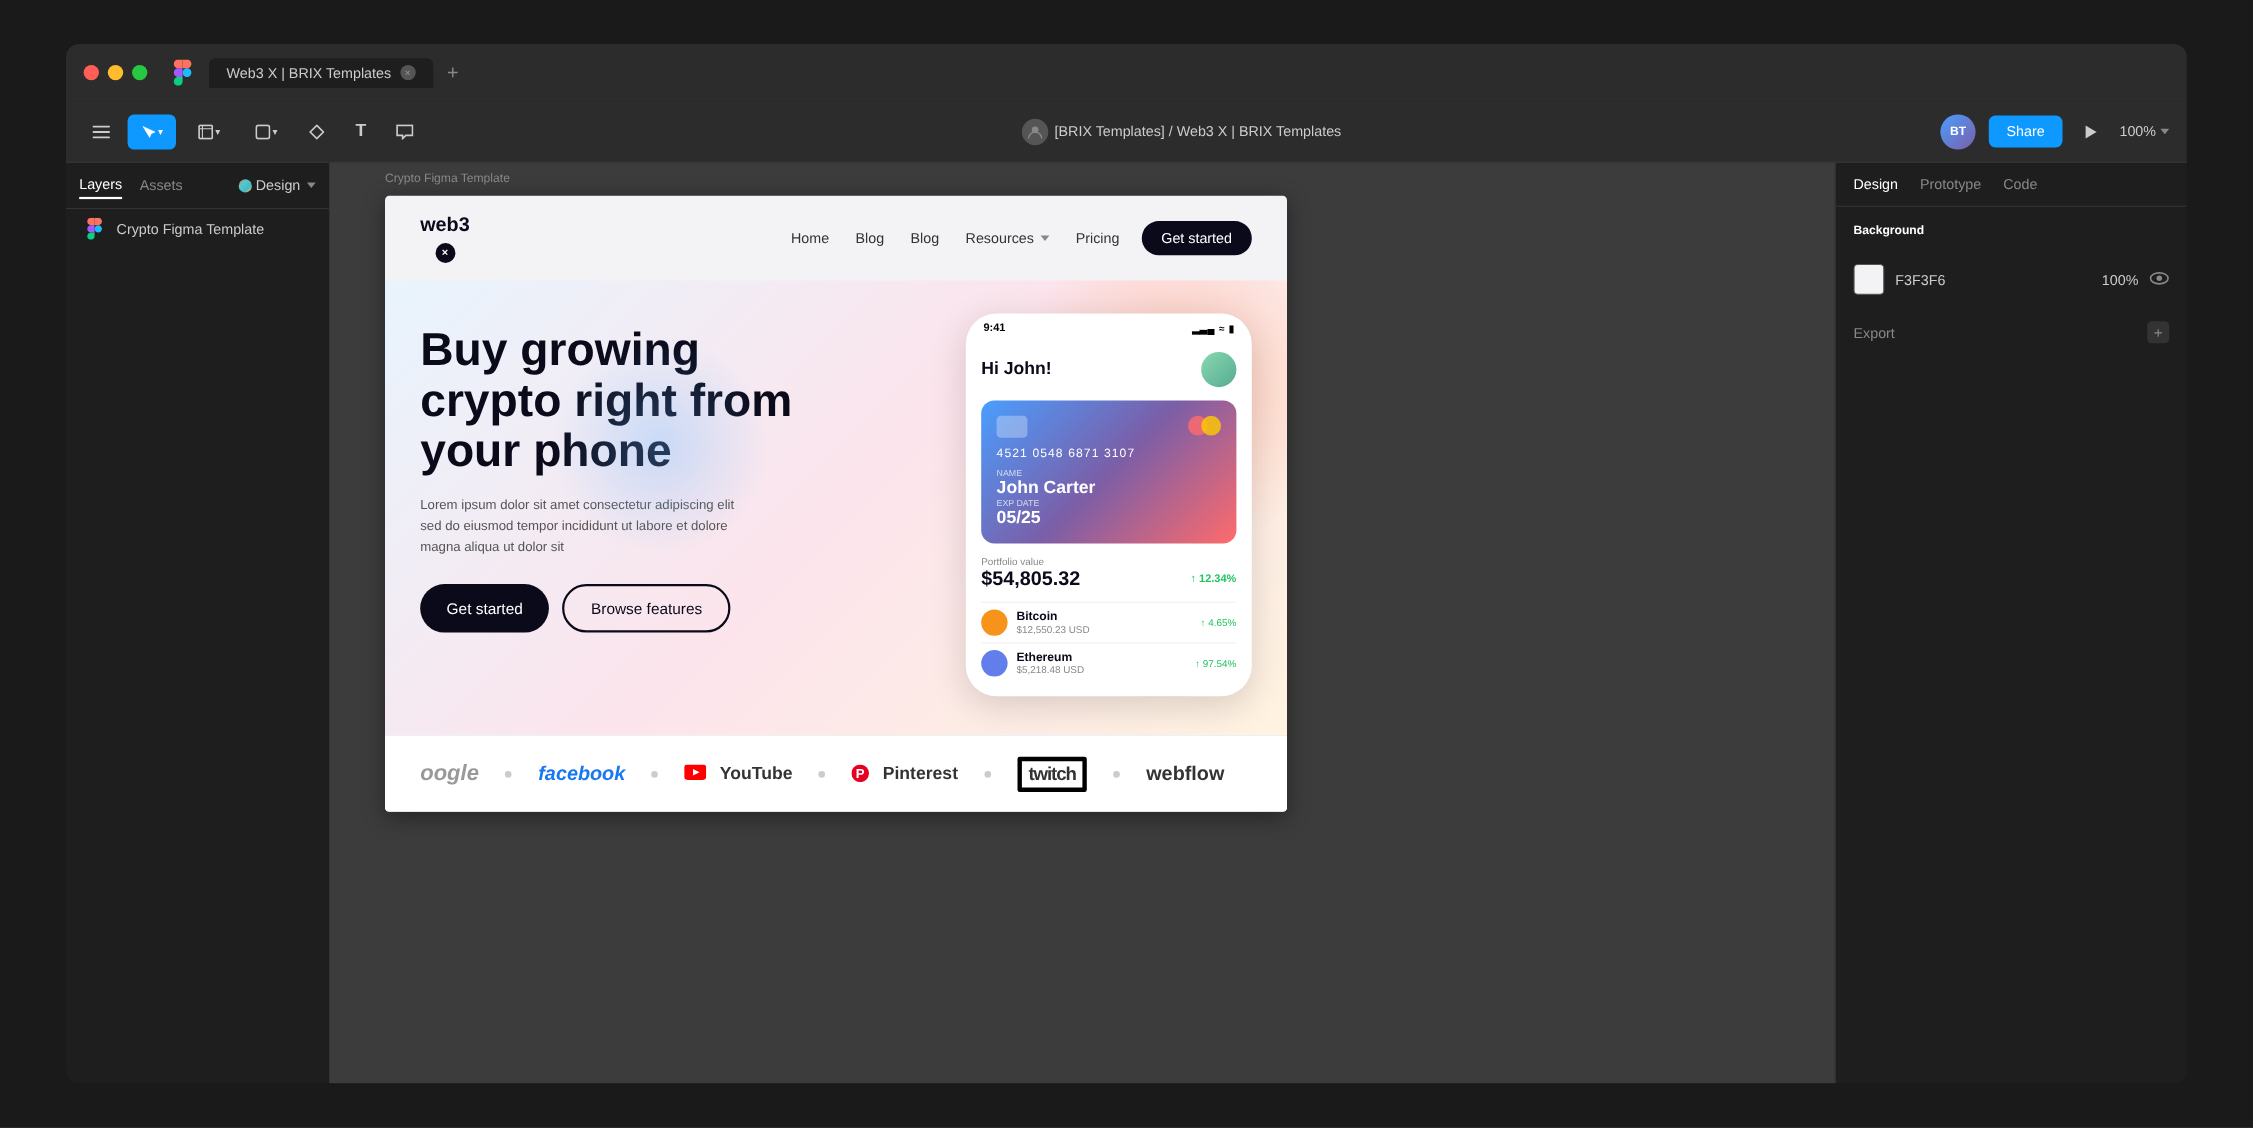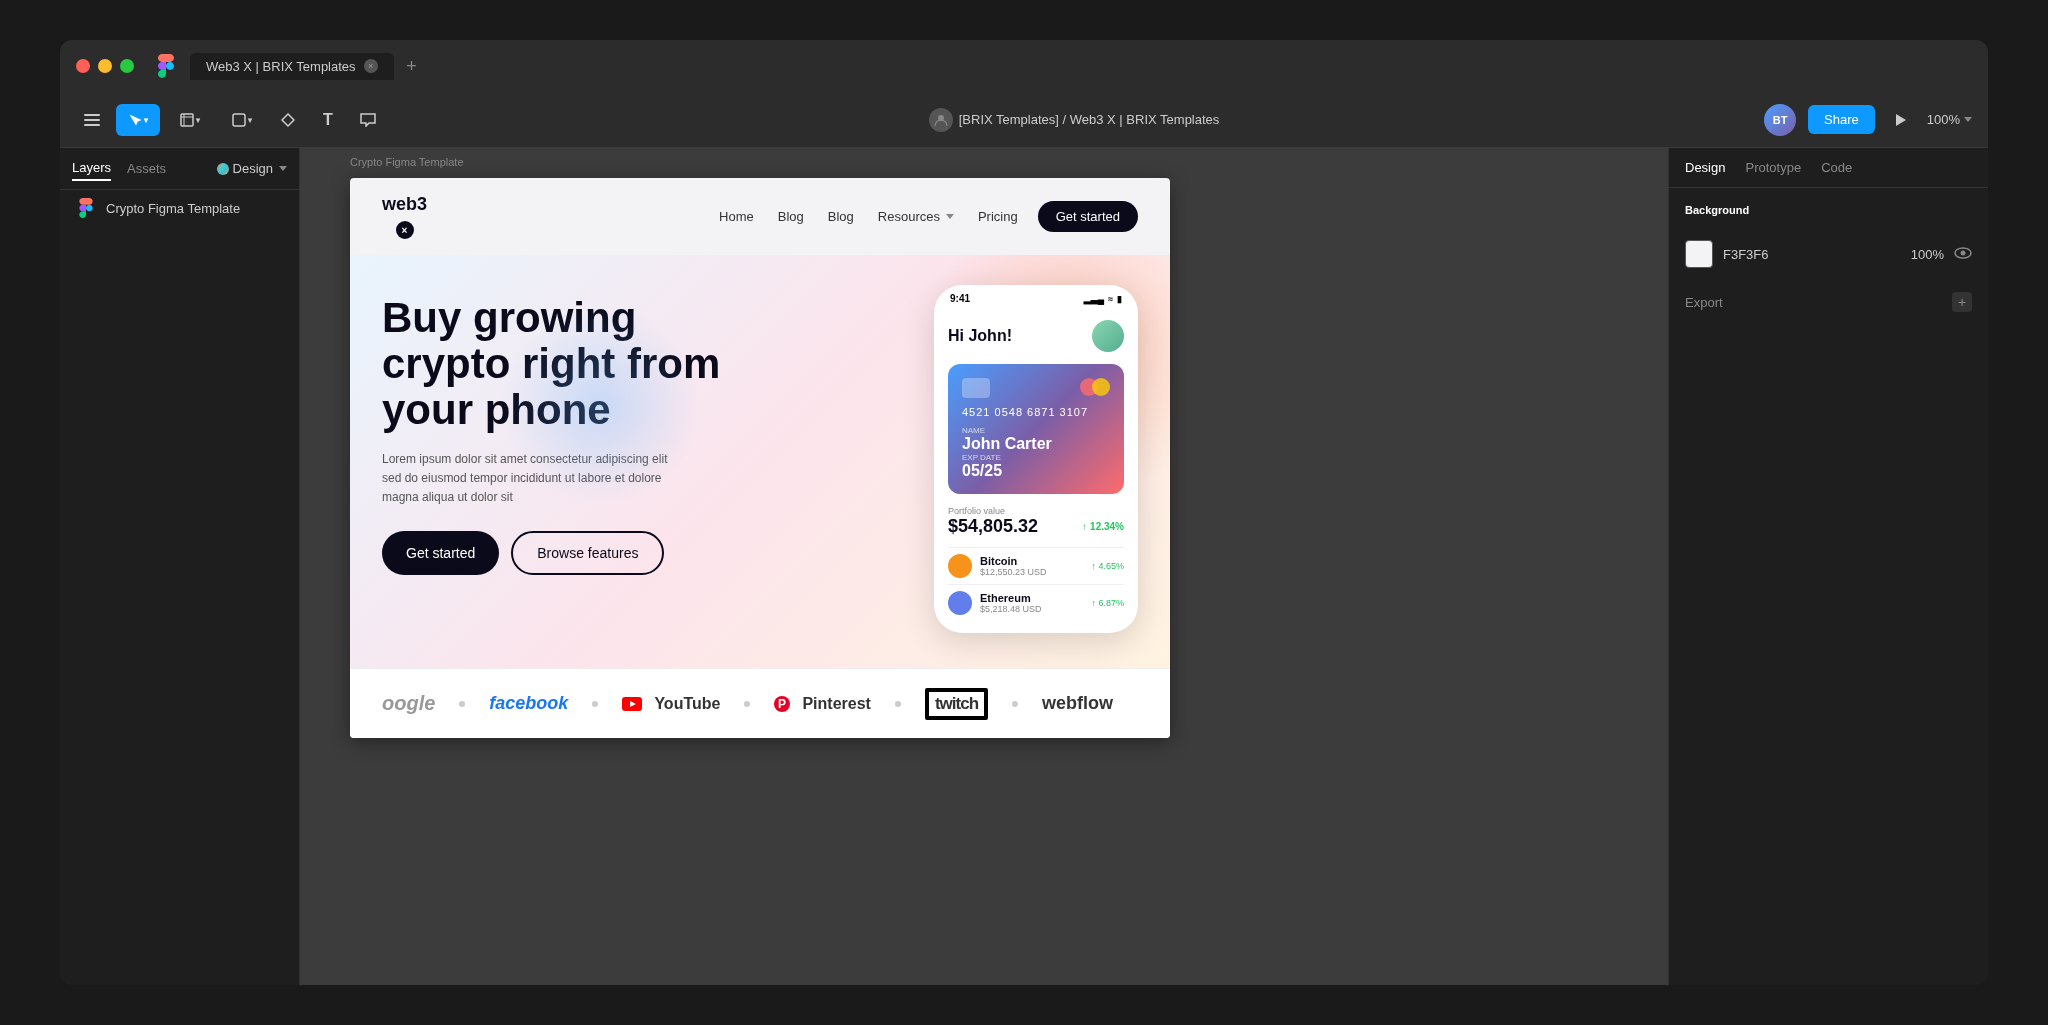--- a/index.html
+++ b/index.html
@@ -383,21 +383,21 @@
       border: 2px solid #0a0a1a;
       border-radius: 24px;
       padding: 12px 24px;
       font-size: 14px;
       cursor: pointer;
       font-weight: 500;
     }
 
     
     .phone-mockup {
-      width: 204px;
+      width: 260px;
       background: white;
       border-radius: 28px;
       box-shadow: 0 8px 32px rgba(0,0,0,0.15);
       overflow: hidden;
       margin-top: 0;
       position: relative;
       align-self: flex-start;
       margin-top: 10px;
     }
     .phone-status-bar {
@@ -547,21 +547,20 @@
       left: 0;
       right: 0;
       height: 70px;
     }
     .brand-item {
       font-size: 18px;
       font-weight: 700;
       color: #333;
       white-space: nowrap;
       display: flex;
-      align-items: center;
       gap: 8px;
     }
     .brand-dot {
       width: 6px;
       height: 6px;
       border-radius: 50%;
       background: #ccc;
     }
 
     
@@ -908,21 +907,21 @@
                   <div class="crypto-price">$12,550.23 USD</div>
                 </div>
                 <span class="crypto-change">↑ 4.65%</span>
               </div>
               <div class="crypto-item">
                 <div class="crypto-icon eth-icon"></div>
                 <div class="crypto-info">
                   <div class="crypto-name">Ethereum</div>
                   <div class="crypto-price">$5,218.48 USD</div>
                 </div>
-                <span class="crypto-change">↑ 6.87%</span>
+                <span class="crypto-change">↑ 97.54%</span>
               </div>
             </div>
           </div>
         </div>
 
         <div class="brand-bar">
           <div style="display:flex;align-items:center;gap:24px;padding:0 32px;white-space:nowrap;">
             <span class="brand-item">
               <span style="color:#999;font-size:20px;font-style:italic;">oogle</span>
             </span>

